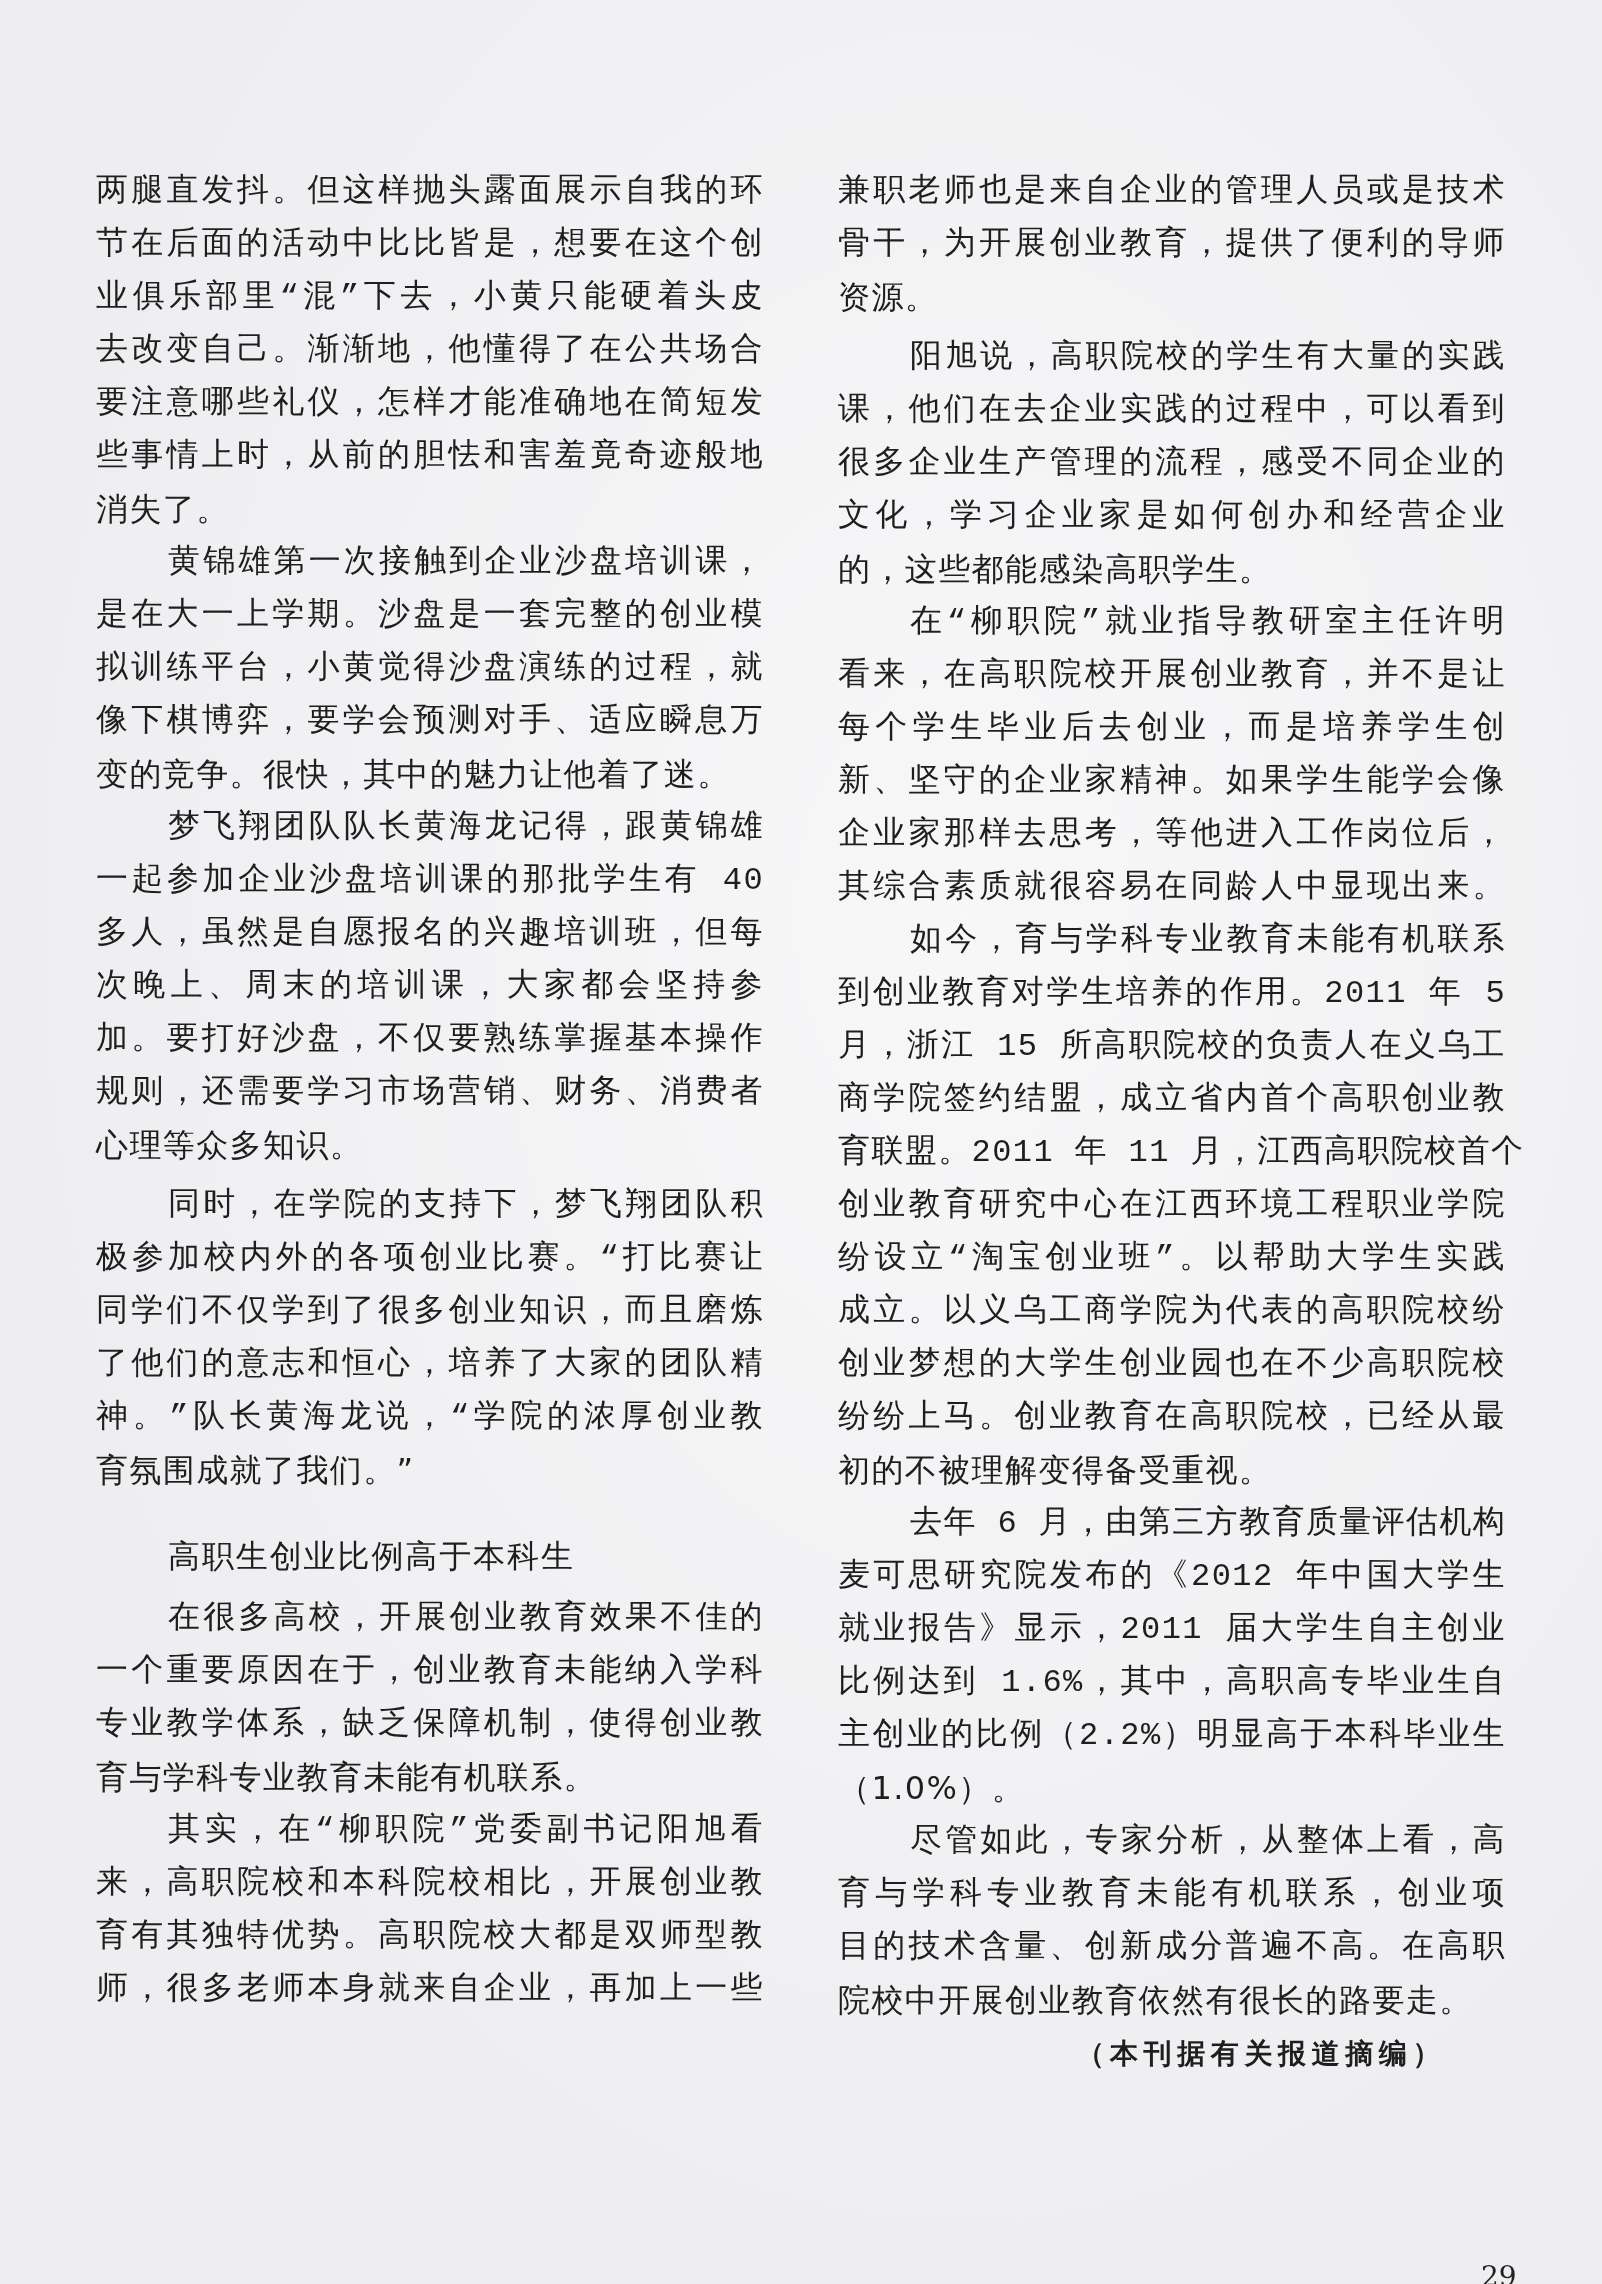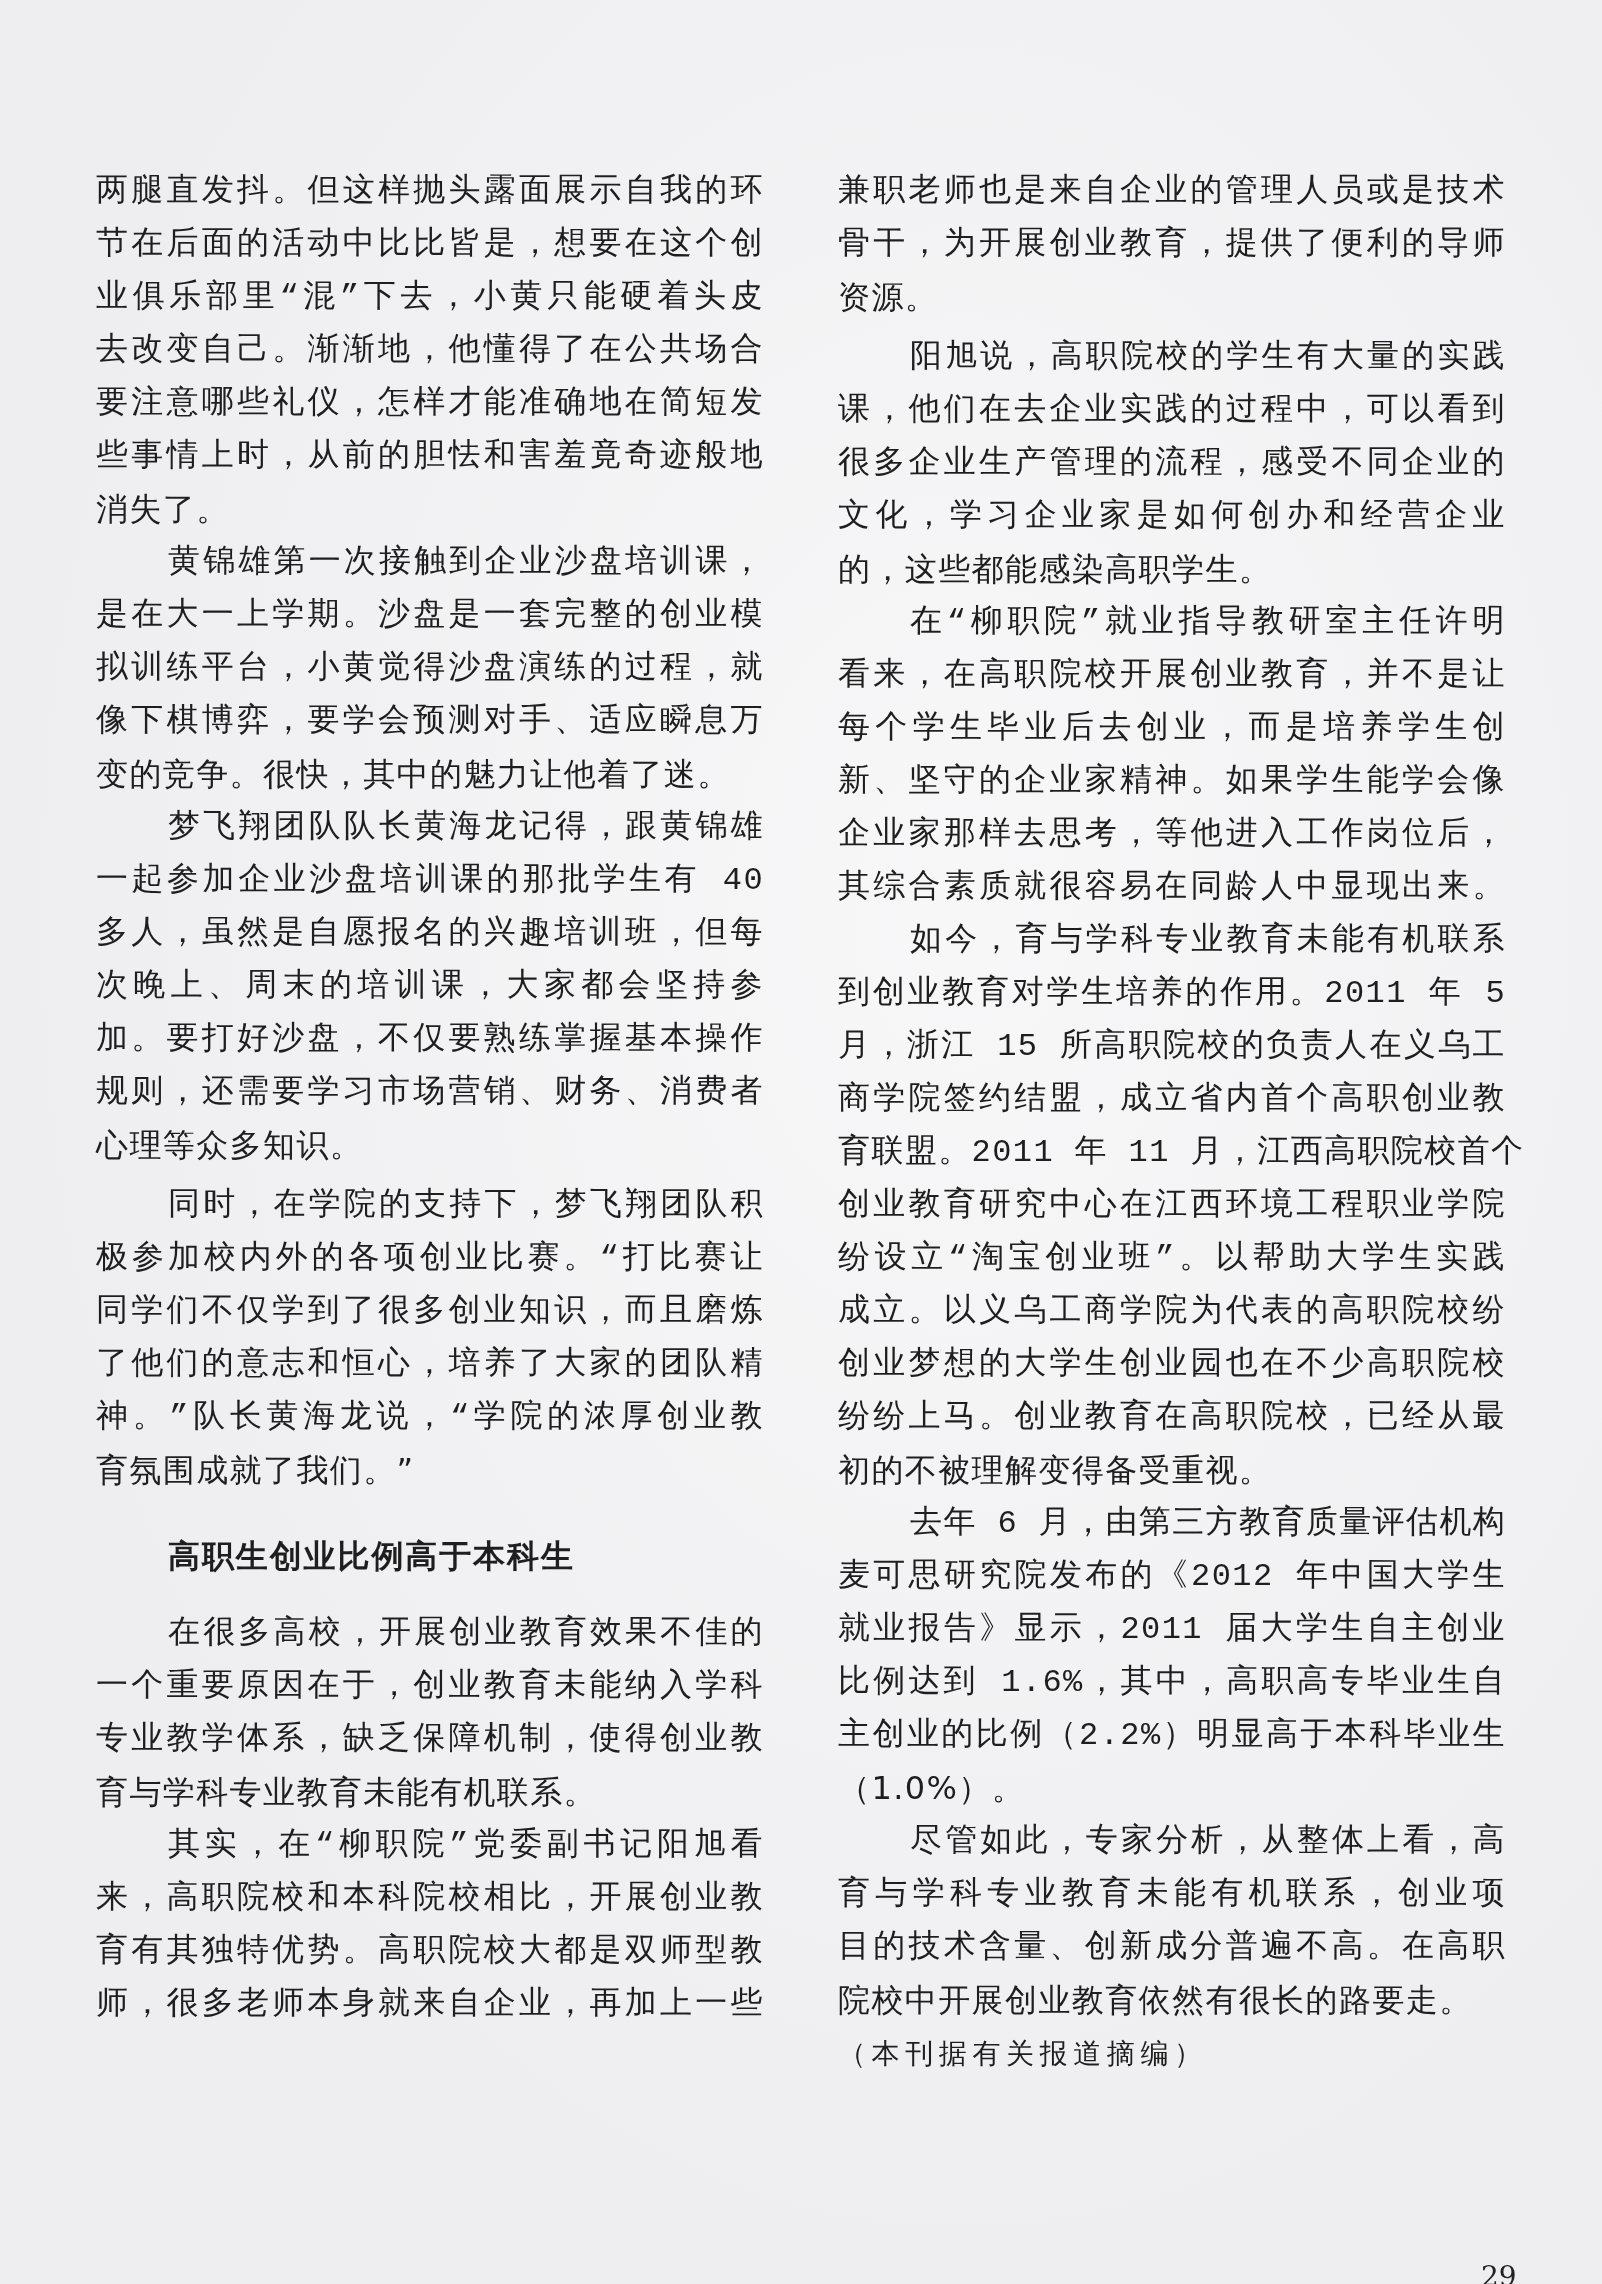--- a/index.html
+++ b/index.html
@@ -23,29 +23,29 @@
       font-size: 32px;
       line-height: 53px;
       height: 53px;
       white-space: nowrap;
       letter-spacing: 1.4px;
     }
     .line.justify { text-align: justify; text-align-last: justify; font-family: Liberation Mono, monospace; }
     .indent { padding-left: 72px; }
     .gap { height: 7.4px; }
     .heading {
-      font-size: 32px; font-weight: bold;
+      font-size: 32px; font-weight: normal;
       line-height: 53px; height: 53px;
       padding-left: 72px; letter-spacing: 1.9px;
-      margin-top: 33px; margin-bottom: 24px;
+      margin-top: 33px; margin-bottom: 9px;
     }
     .source-note {
-      font-size: 28px; font-weight: normal;
+      font-size: 28px; font-weight: bold;
       line-height: 53px; height: 53px;
-      padding-right: 60px;
+      text-align: right; padding-right: 60px;
       letter-spacing: 5.6px;
     }
     .page-number {
       position: absolute; left: 1481px; top: 2260px;
       font-family: "DejaVu Serif", serif;
       font-size: 28px; color: #222;
     }
   </style>
 </head>
 <body>

